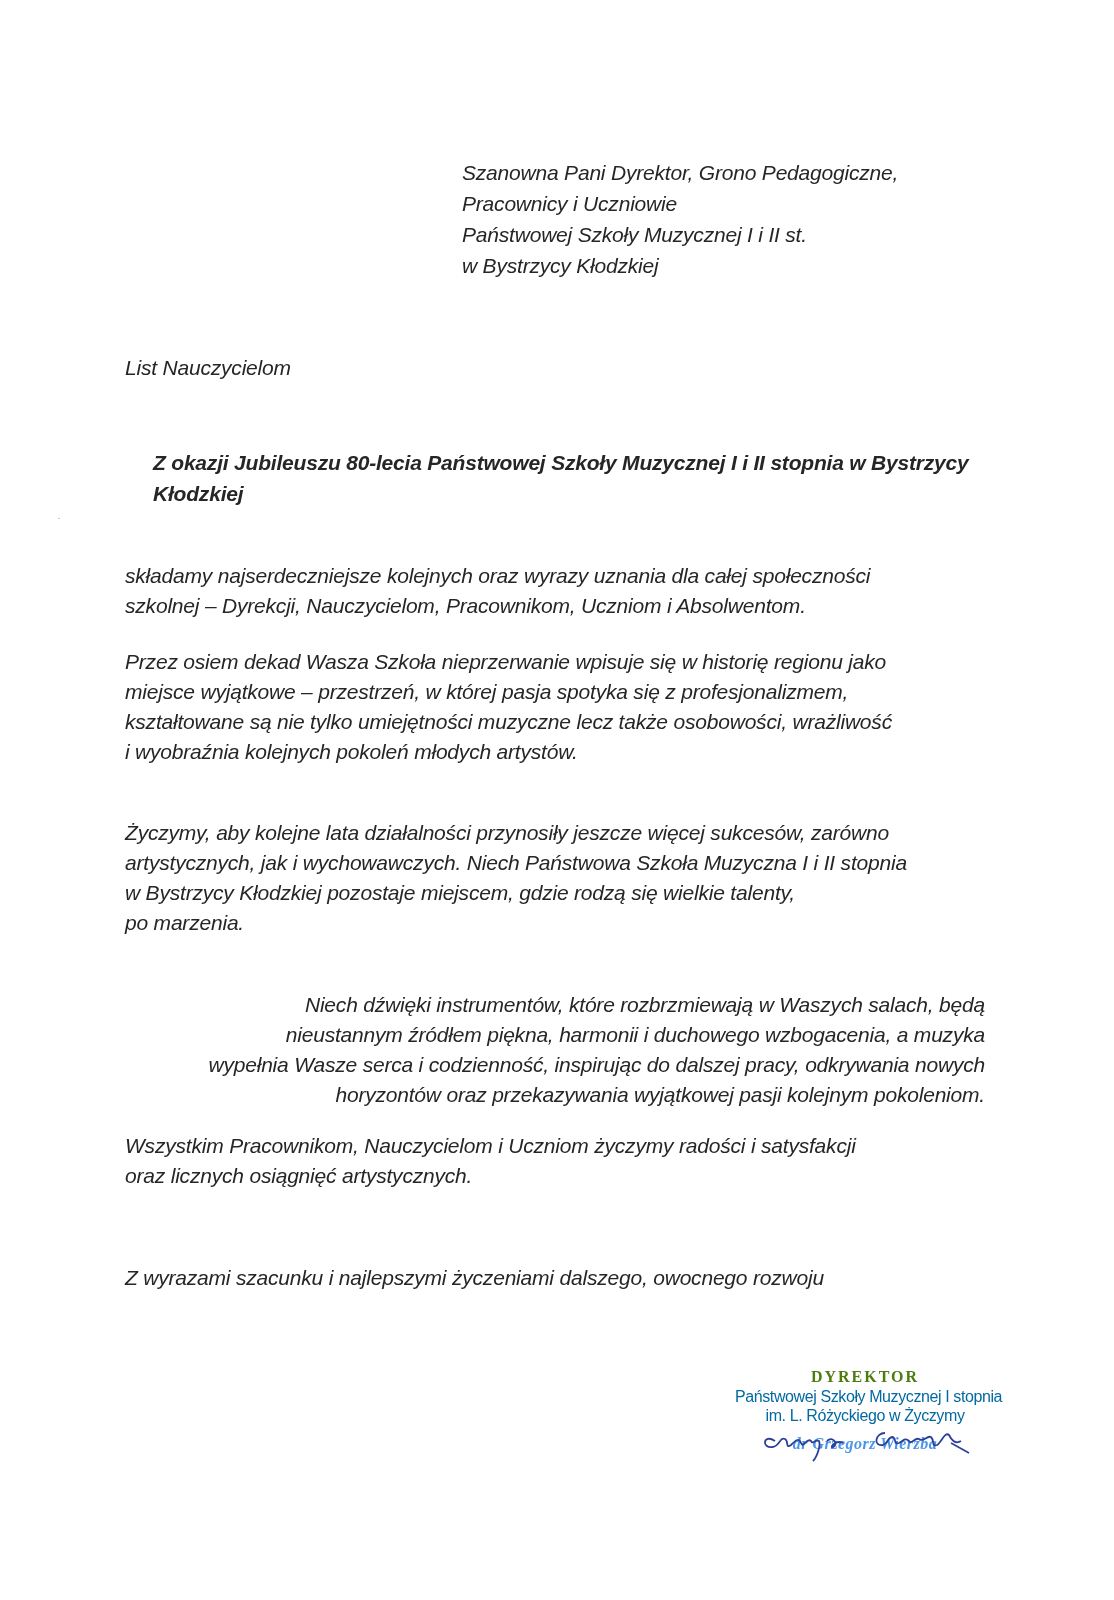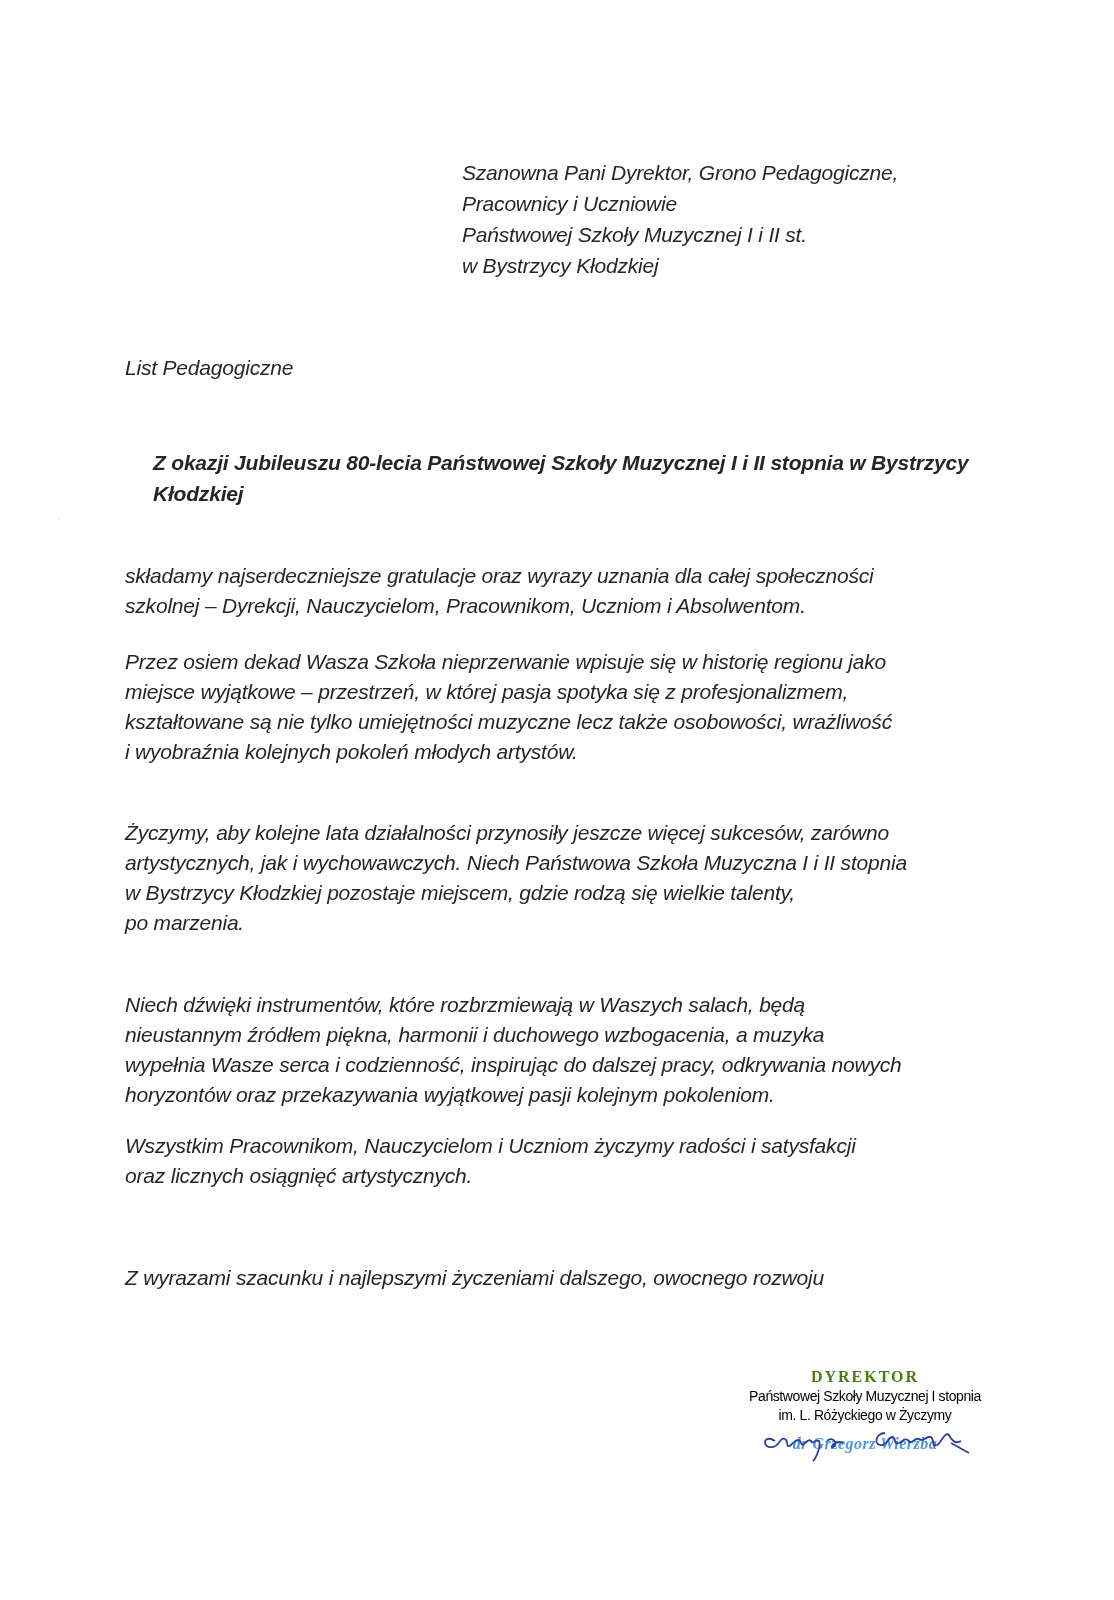--- a/index.html
+++ b/index.html
@@ -53,21 +53,21 @@
     .paragraph {
       position: absolute;
       left: 125px;
       width: 860px;
       line-height: 30px;
     }
     .paragraph div { white-space: nowrap; }
     #p1 { top: 561px; }
     #p2 { top: 647px; }
     #p3 { top: 818px; }
-    #p4 { top: 990px; }
+    #p4 { top: 990px; text-align: right; }
     #p5 { top: 1131px; }
     .closing {
       position: absolute;
       left: 125px;
       top: 1262px;
       line-height: 31px;
       white-space: nowrap;
     }
     .stamp {
       position: absolute;
@@ -80,25 +80,25 @@
     .stamp-title {
       font-family: "Liberation Serif", "DejaVu Serif", serif;
       font-weight: bold;
       font-size: 16px;
       letter-spacing: 2px;
       line-height: 20px;
       color: #4d7c0f;
     }
     .stamp-line {
       font-family: "Liberation Sans", sans-serif;
-      font-size: 14px;
+      font-size: 16px;
       line-height: 19px;
       letter-spacing: -0.4px;
       white-space: nowrap;
-      color: #000000;
+      color: #0369a1;
     }
     .stamp-name-wrap {
       position: relative;
       height: 32px;
     }
     .stamp-name {
       position: absolute;
       left: 0; right: 0; top: 10px;
       font-family: "Liberation Serif", "DejaVu Serif", serif;
       font-style: italic;
@@ -127,29 +127,29 @@
 
   <div class="margin-dot"></div>
 
   <div class="address italic">
     <div>Szanowna Pani Dyrektor, Grono Pedagogiczne,</div>
     <div>Pracownicy i Uczniowie</div>
     <div>Państwowej Szkoły Muzycznej I i II st.</div>
     <div>w Bystrzycy Kłodzkiej</div>
   </div>
 
-  <div class="subject italic">List Pedagogiczne</div>
+  <div class="subject italic">List Nauczycielom</div>
 
   <div class="heading italic">
     <div>Z okazji Jubileuszu 80-lecia Państwowej Szkoły Muzycznej I i II stopnia w Bystrzycy</div>
     <div>Kłodzkiej</div>
   </div>
 
   <div class="paragraph italic" id="p1">
-    <div>składamy najserdeczniejsze gratulacje oraz wyrazy uznania dla całej społeczności</div>
+    <div>składamy najserdeczniejsze kolejnych oraz wyrazy uznania dla całej społeczności</div>
     <div>szkolnej – Dyrekcji, Nauczycielom, Pracownikom, Uczniom i Absolwentom.</div>
   </div>
 
   <div class="paragraph italic" id="p2">
     <div>Przez osiem dekad Wasza Szkoła nieprzerwanie wpisuje się w historię regionu jako</div>
     <div>miejsce wyjątkowe – przestrzeń, w której pasja spotyka się z profesjonalizmem,</div>
     <div>kształtowane są nie tylko umiejętności muzyczne lecz także osobowości, wrażliwość</div>
     <div>i wyobraźnia kolejnych pokoleń młodych artystów.</div>
   </div>
 

